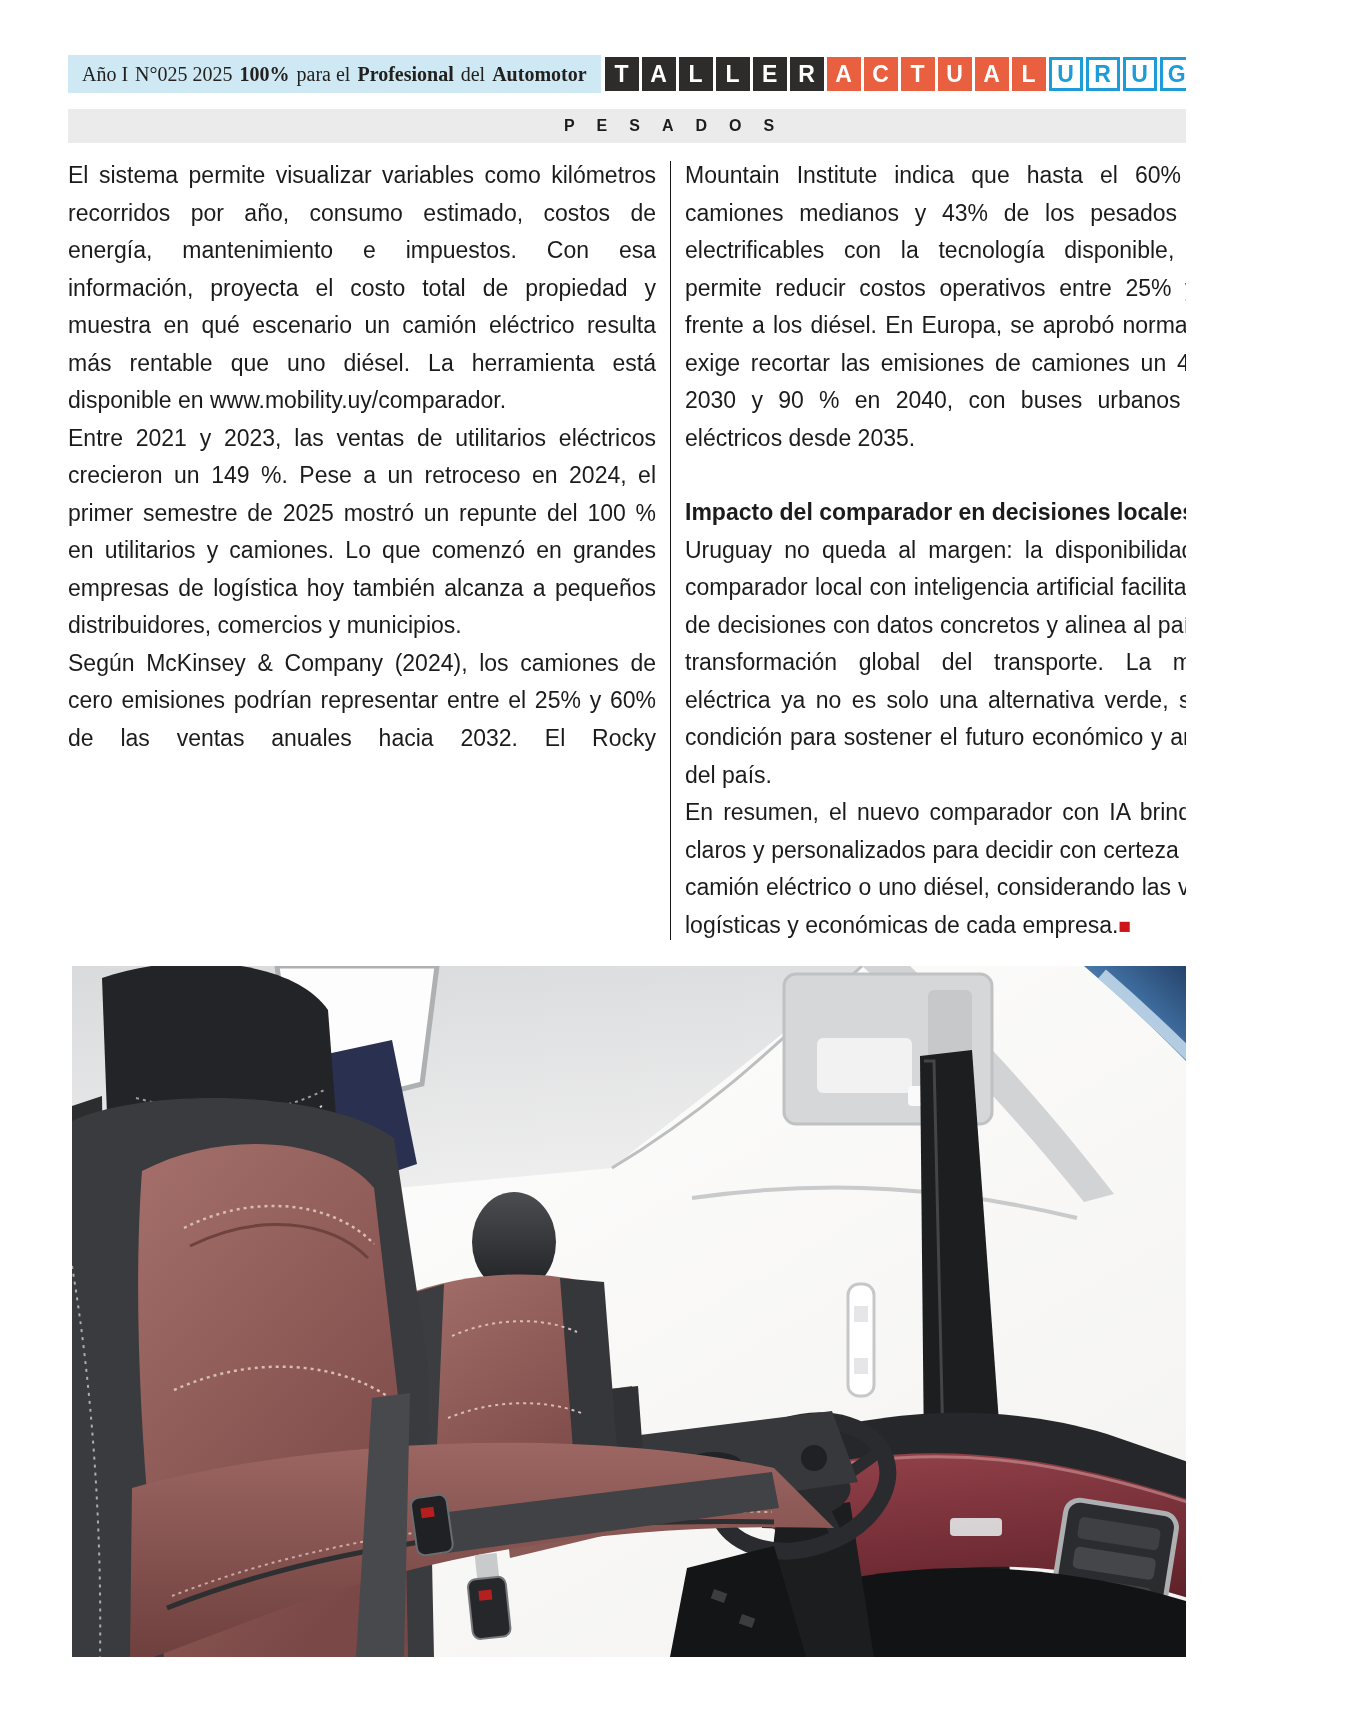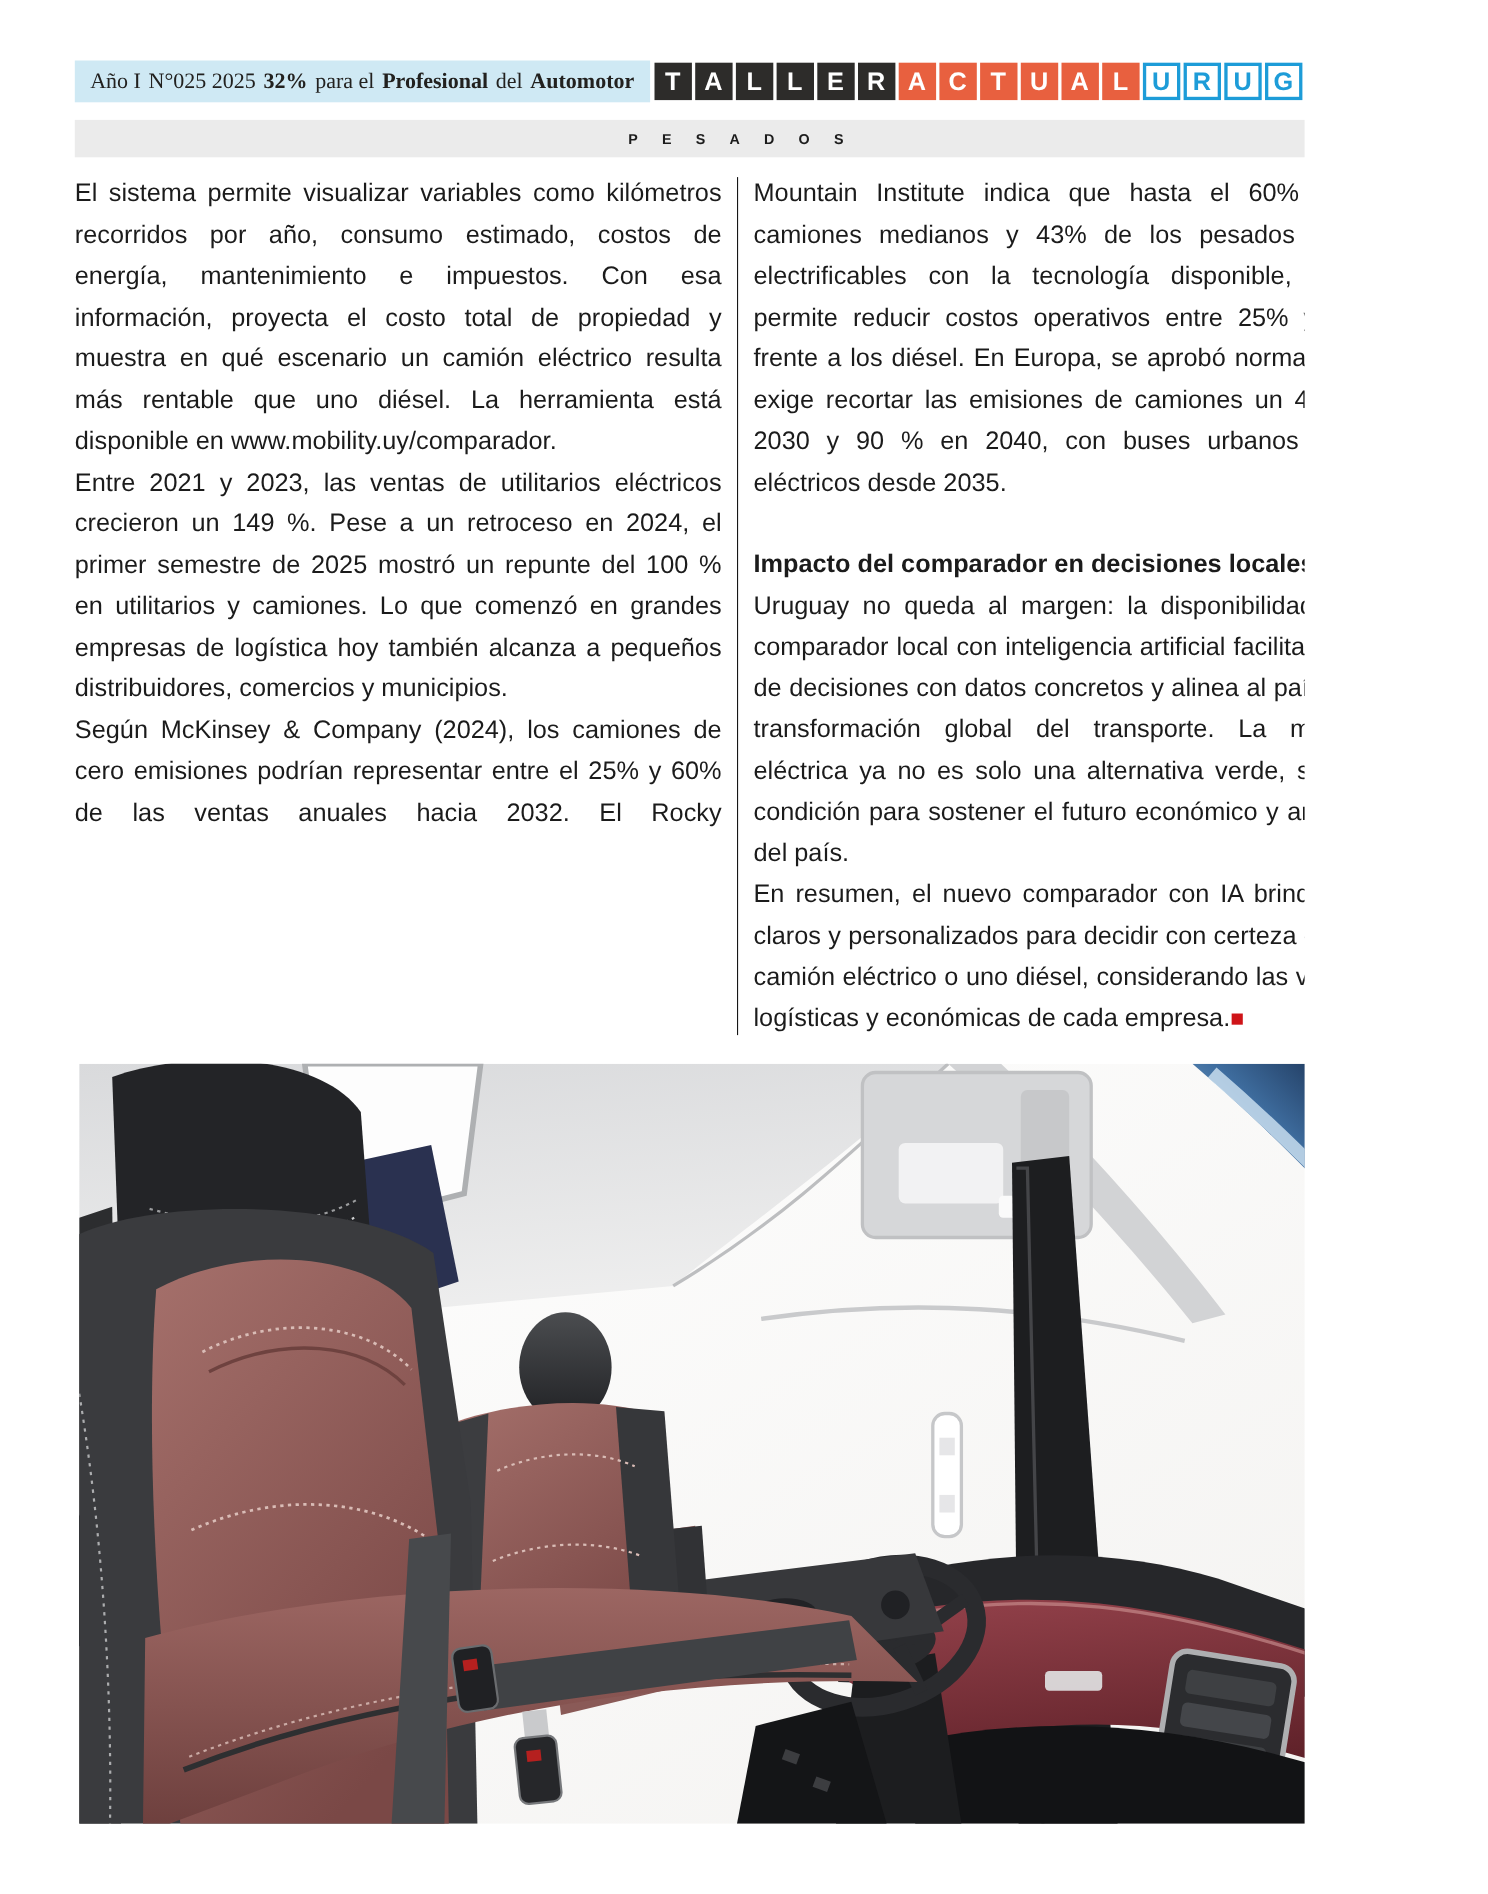--- a/index.html
+++ b/index.html
@@ -28,21 +28,21 @@
   .page-num-box{
     width:34px;height:34px;margin-top:2px;box-sizing:border-box;border:3px solid #2b2b29;
     background:#ffffff;display:flex;align-items:center;justify-content:center;
     font-size:23px;color:#1c1c1c;
   }
 
   
   .section-bar{
     margin-top:16px;height:34px;background:#ebebeb;
     display:flex;align-items:center;justify-content:center;
-    font-weight:bold;font-size:13px;letter-spacing:22px;text-indent:22px;color:#1c1c1c;
+    font-weight:bold;font-size:16px;letter-spacing:22px;text-indent:22px;color:#1c1c1c;
   }
 
   
   .article{display:flex;margin-top:14px;}
   .col{width:588px;}
   .col-right{flex:1;}
   .divider{width:1px;background:#161616;margin:4px 14px 4px 14px;}
   .article p{margin:0;font-size:23px;line-height:37.5px;text-align:justify;}
   .article h3{margin:37px 0 0 0;font-size:23px;line-height:37.5px;font-weight:bold;}
   .ital{font-style:italic;}
@@ -58,21 +58,21 @@
 </head>
 <body>
 
 <div class="page">
   <div class="content">
 
     <div class="header-row">
       <div class="issue-box">
         <span>Año I</span>
         <span>N°025 2025</span>
-        <b>32%</b>
+        <b>100%</b>
         <span>para el</span>
         <b>Profesional</b>
         <span>del</span>
         <b>Automotor</b>
       </div>
       <div class="masthead" id="masthead">
           <span class="tile tile-dark">T</span>
           <span class="tile tile-dark">A</span>
           <span class="tile tile-dark">L</span>
           <span class="tile tile-dark">L</span>

